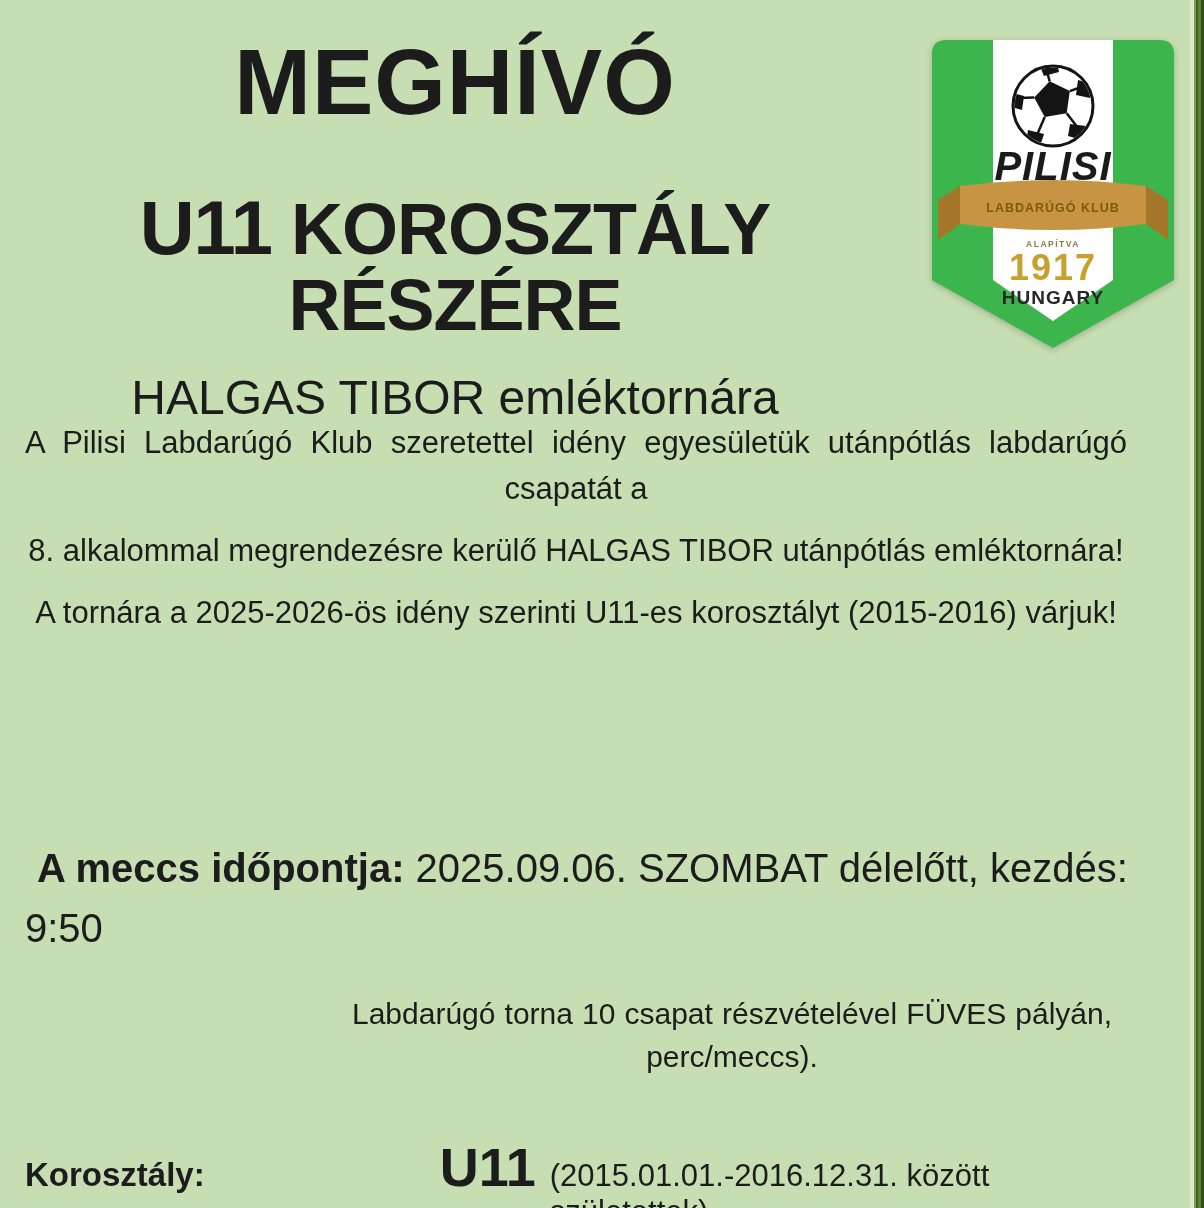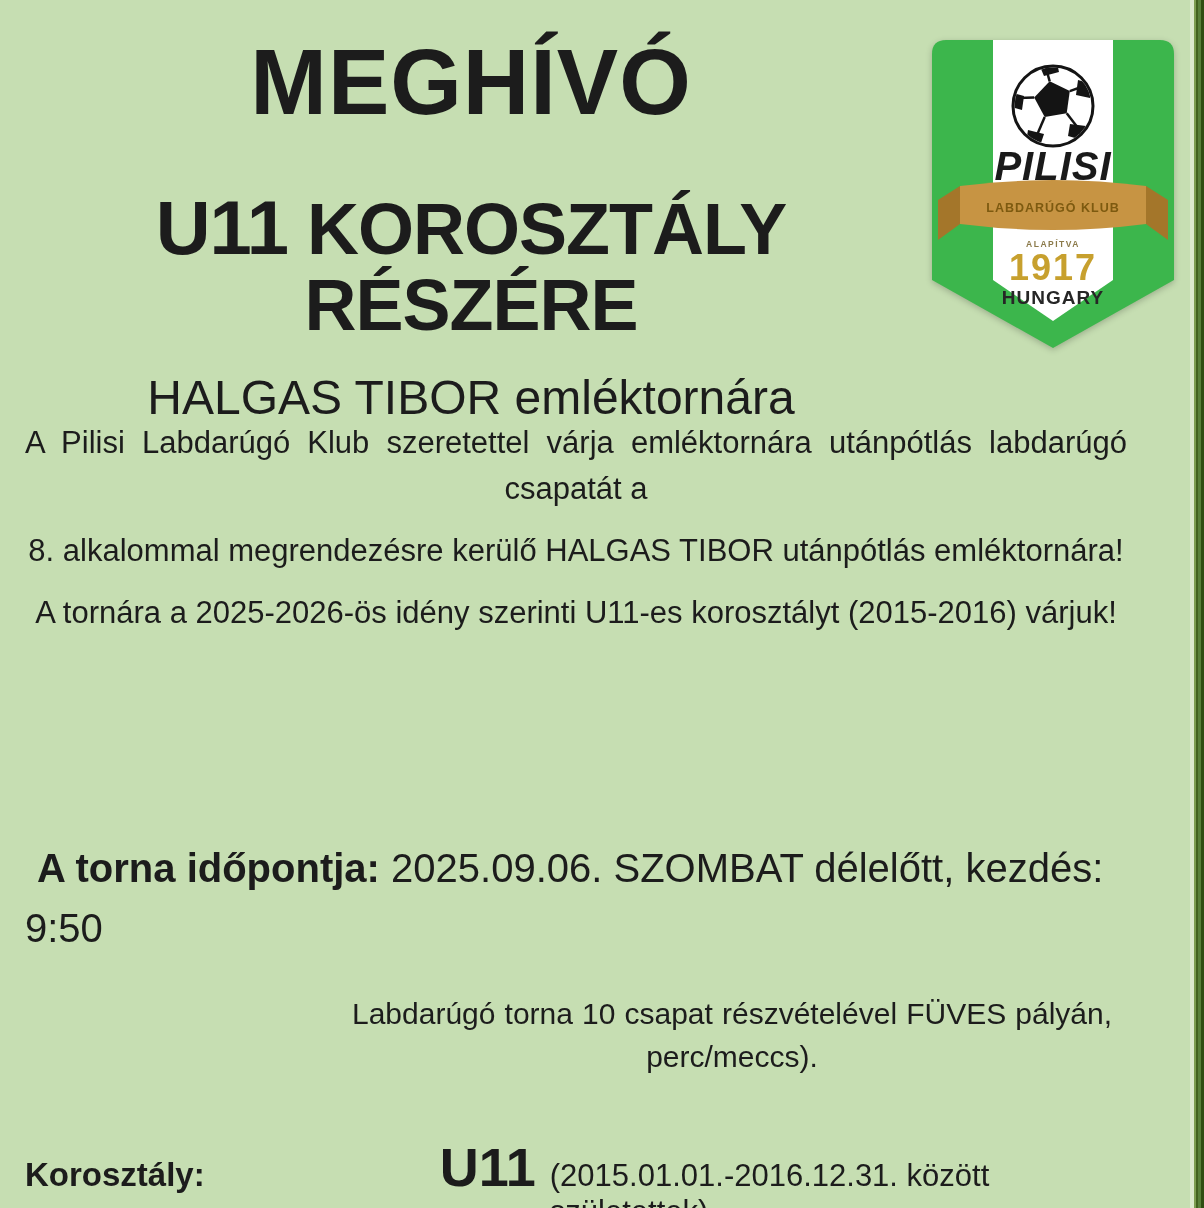--- a/index.html
+++ b/index.html
@@ -16,21 +16,21 @@
     position:absolute;top:0;right:0;bottom:0;width:14px;
     background:linear-gradient(to right,
       #dcebcd 0px,#dcebcd 4px,
       #7d9e52 4px,#7d9e52 6px,
       #42631f 6px,#42631f 8px,
       #59813a 8px,#59813a 11px,
       #2f4f12 11px,#2f4f12 14px);
   }
 
   
-  .title-block{position:absolute;left:0;top:36px;width:910px;text-align:center;padding-left:16px;}
+  .title-block{position:absolute;left:0;top:36px;width:910px;text-align:center;}
   .main-title{font-size:92px;font-weight:700;line-height:1;letter-spacing:1px;margin:0;}
   .sub-line{margin-top:62px;font-size:76px;font-weight:700;line-height:1;letter-spacing:-1px;}
   .sub-line .sub-rest{font-size:72px;font-weight:700;}
   .sub-line2{margin-top:30px;font-size:48px;font-weight:400;line-height:1.1;}
 
   
   .logo{position:absolute;left:932px;top:40px;width:242px;height:308px;
         filter:drop-shadow(0 2px 3px rgba(0,0,0,.22));}
 
   
@@ -110,34 +110,34 @@
       <text x="121" y="172" text-anchor="middle" font-family="Liberation Sans, sans-serif" font-size="12.5" font-weight="700" letter-spacing="1" fill="#7d5a10">LABDARÚGÓ KLUB</text>
     </g>
 
     <text x="121" y="207" text-anchor="middle" font-family="Liberation Sans, sans-serif" font-size="8.5" font-weight="700" letter-spacing="1.5" fill="#8b7a4a">ALAPÍTVA</text>
     <text x="121" y="240" text-anchor="middle" font-family="Liberation Sans, sans-serif" font-size="36" font-weight="800" fill="#c7a02e" letter-spacing="2">1917</text>
     <text x="121" y="264" text-anchor="middle" font-family="Liberation Sans, sans-serif" font-size="19" font-weight="800" letter-spacing="1" fill="#262626">HUNGARY</text>
   </svg>
 
   <div class="paragraphs">
     <div class="para">
-      <div class="jline">A Pilisi Labdarúgó Klub szeretettel várja emléktornára utánpótlás labdarúgó</div>
+      <div class="jline">A Pilisi Labdarúgó Klub szeretettel idény egyesületük utánpótlás labdarúgó</div>
       <div class="nline">csapatát a</div>
     </div>
     <div class="para">
       <div class="nline">8. alkalommal megrendezésre kerülő HALGAS TIBOR utánpótlás emléktornára!</div>
     </div>
     <div class="para">
       <div class="nline">A tornára a 2025-2026-ös idény szerinti U11-es korosztályt (2015-2016) várjuk!</div>
     </div>
   </div>
 
 
   <div class="schedule-block">
-    <div class="schedule-line1"><span class="lbl">A torna időpontja:</span><span> 2025.09.06. SZOMBAT délelőtt, kezdés:</span></div>
+    <div class="schedule-line1"><span class="lbl">A meccs időpontja:</span><span> 2025.09.06. SZOMBAT délelőtt, kezdés:</span></div>
     <div>9:50</div>
   </div>
 
   <div class="program-text">
     <div class="jline">Labdarúgó torna 10 csapat részvételével FÜVES pályán,</div>
     <div class="nline">perc/meccs).</div>
   </div>
 
   <div class="age-row">
     <span class="age-label">Korosztály:</span>

